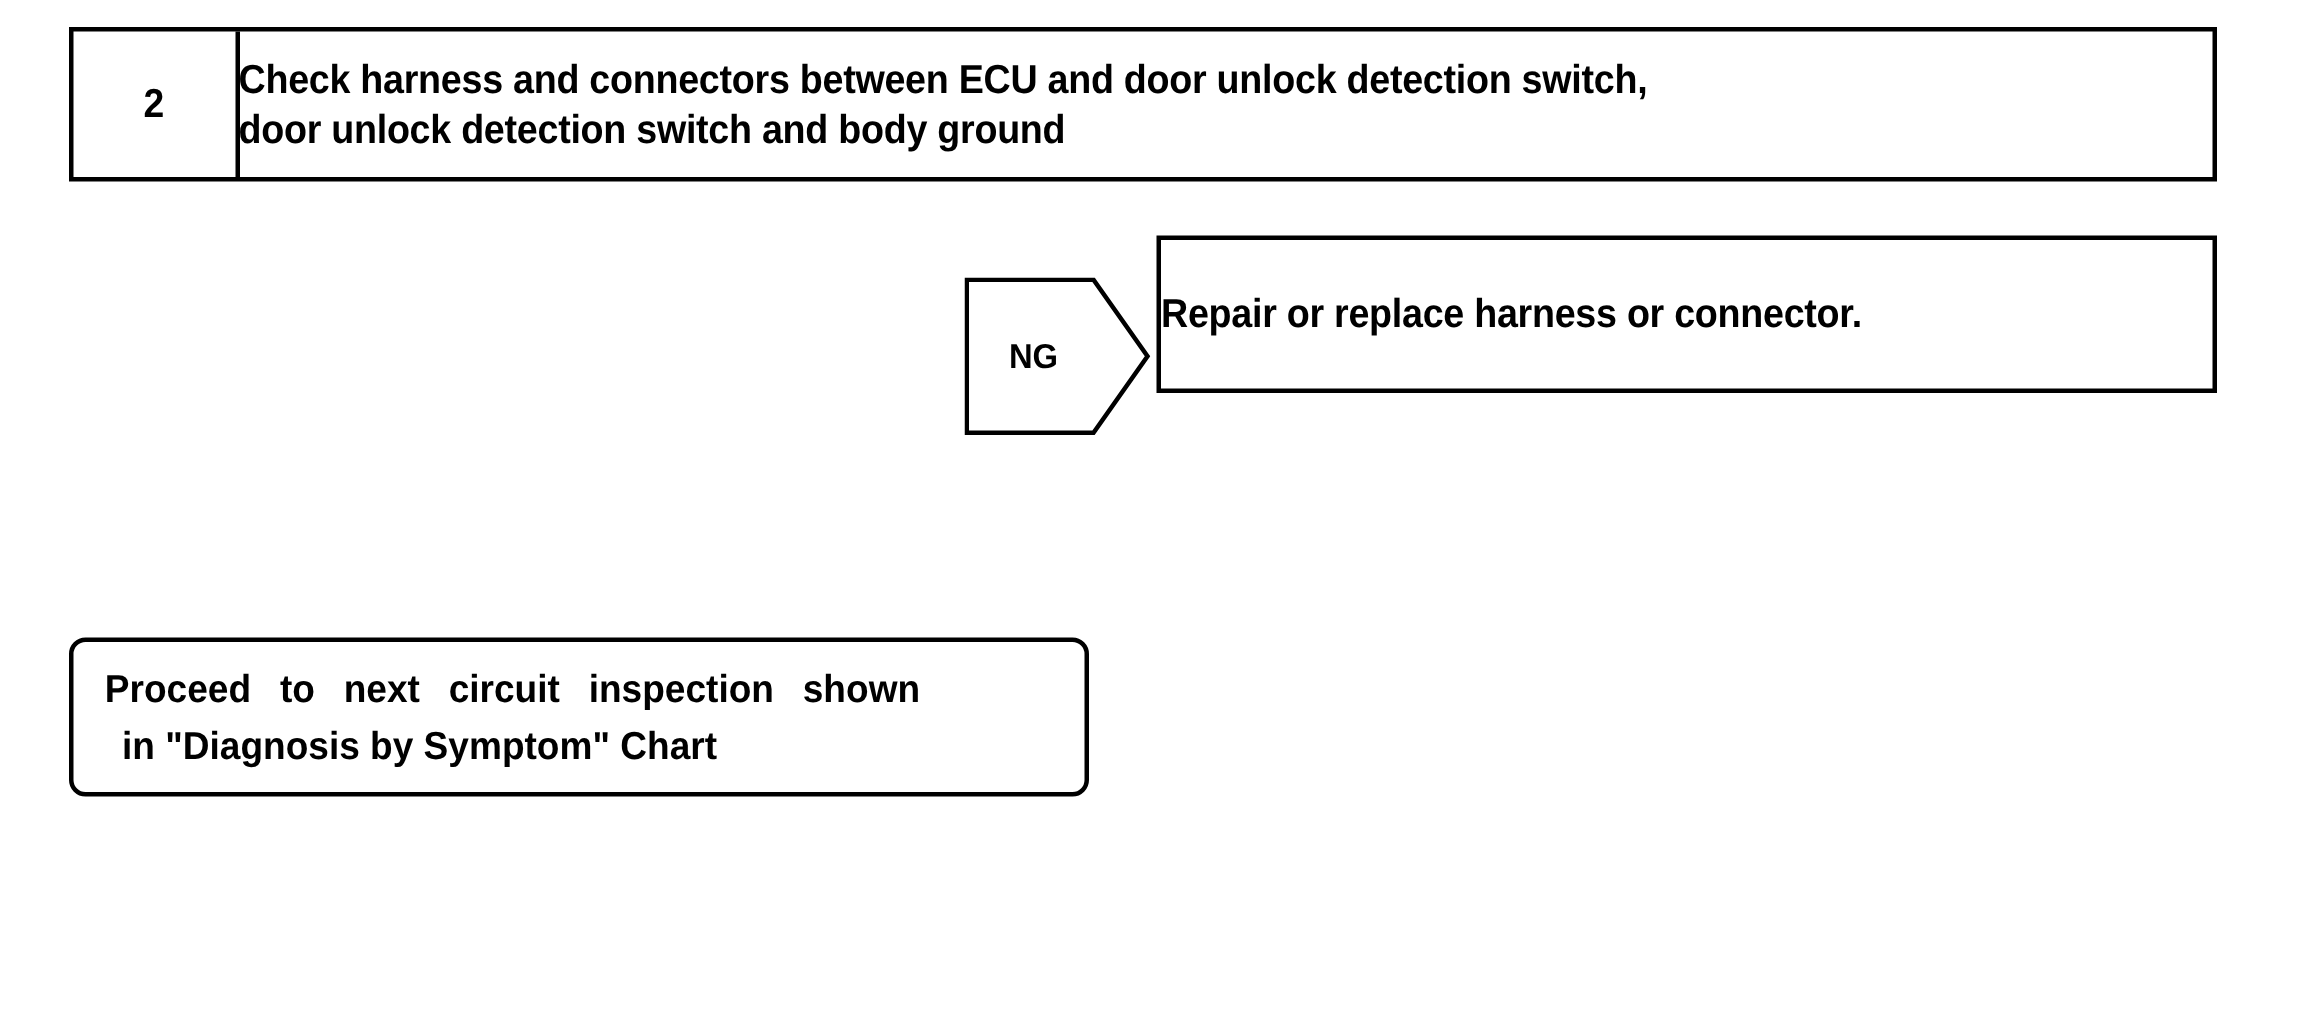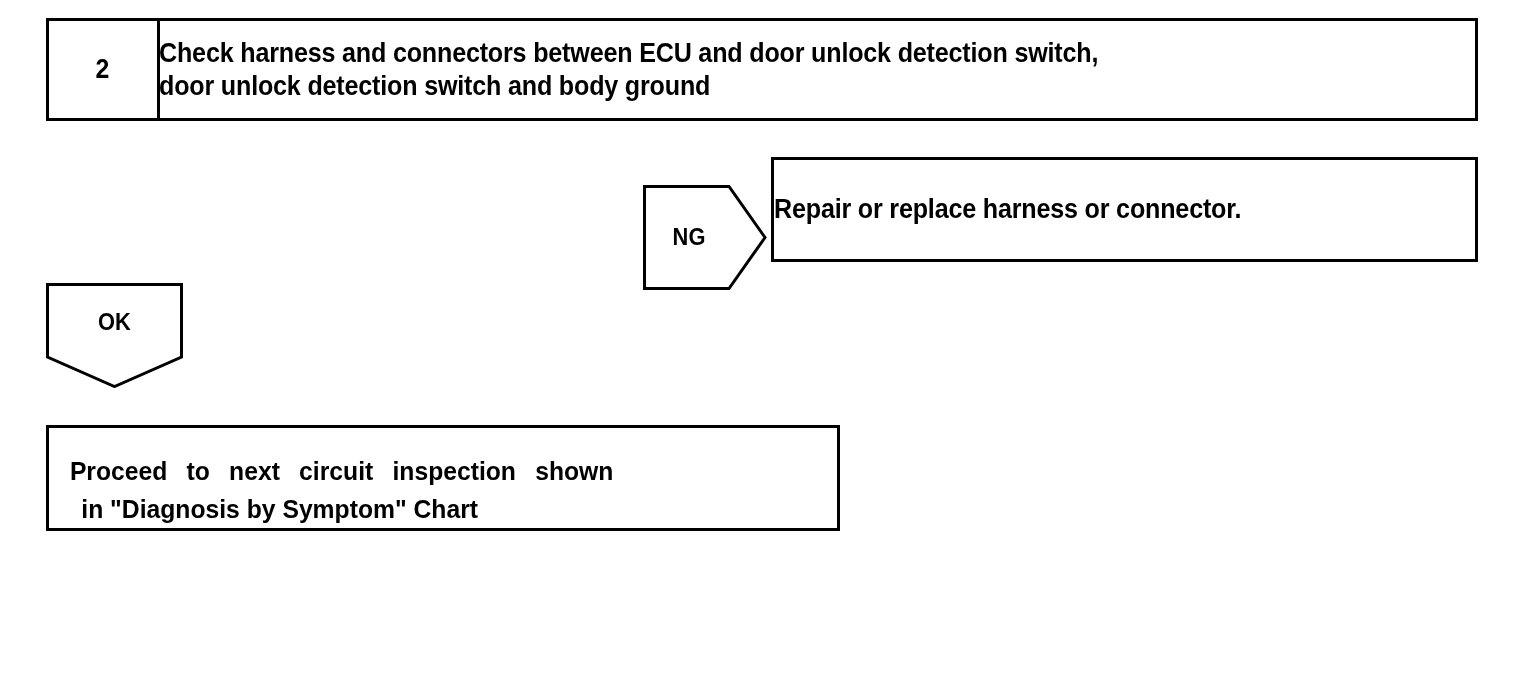--- a/index.html
+++ b/index.html
@@ -150,26 +150,27 @@
     justify-content: center;
     font-size: 23px;
     font-weight: bold;
     transform: scaleX(0.95);
   }
 
   
   #proceed-box {
     left: 46px;
     top: 425px;
-    width: 794px;
+    width: 680px;
     height: 106px;
     display: flex;
     flex-direction: column;
-    justify-content: flex-end;
-    box-sizing: border-box;
+    justify-content: center;
+    box-sizing: border-box;
+    border-radius: 11px;
   }
   #proceed-box .p-line1 {
     font-size: 26px;
     font-weight: bold;
     line-height: 38px;
     white-space: nowrap;
     padding-left: 22px;
     word-spacing: 13px;
     transform: scaleX(0.95);
     transform-origin: left center;
@@ -203,25 +204,19 @@
     <svg width="124" height="105" viewBox="0 0 124 105" xmlns="http://www.w3.org/2000/svg">
       <polygon points="1.5,1.5 86,1.5 122,52.5 86,103.5 1.5,103.5" fill="#ffffff" stroke="#000000" stroke-width="3" stroke-linejoin="miter"></polygon>
     </svg>
     <div class="ng-label">NG</div>
   </div>
 
   <div class="box" id="repair-box">
     <span class="txt">Repair or replace harness or connector.</span>
   </div>
 
-  <div id="ok-marker">
-    <svg width="137" height="105" viewBox="0 0 137 105" xmlns="http://www.w3.org/2000/svg">
-      <polygon points="1.5,1.5 135.5,1.5 135.5,74 68.5,103.5 1.5,74" fill="#ffffff" stroke="#000000" stroke-width="3" stroke-linejoin="miter"></polygon>
-    </svg>
-    <div class="ok-label">OK</div>
-  </div>
 
   <div class="box" id="proceed-box">
     <div class="p-line1">Proceed to next circuit inspection shown</div>
     <div class="p-line2">in "Diagnosis by Symptom" Chart</div>
   </div>
 
 </div>
 
 </body></html>

